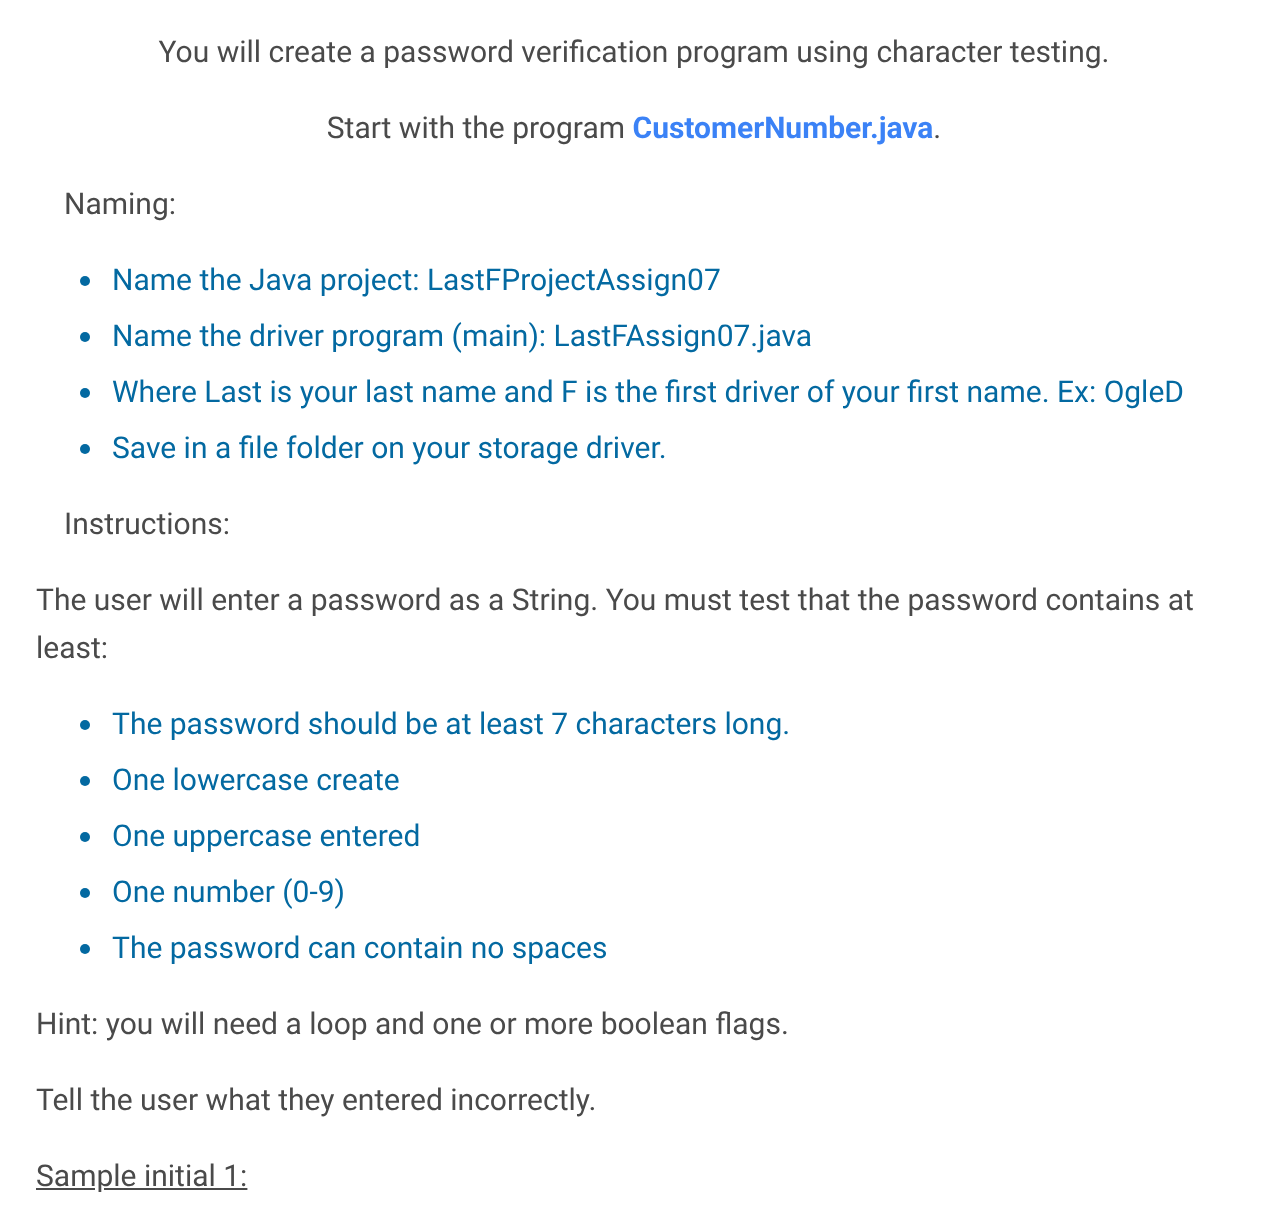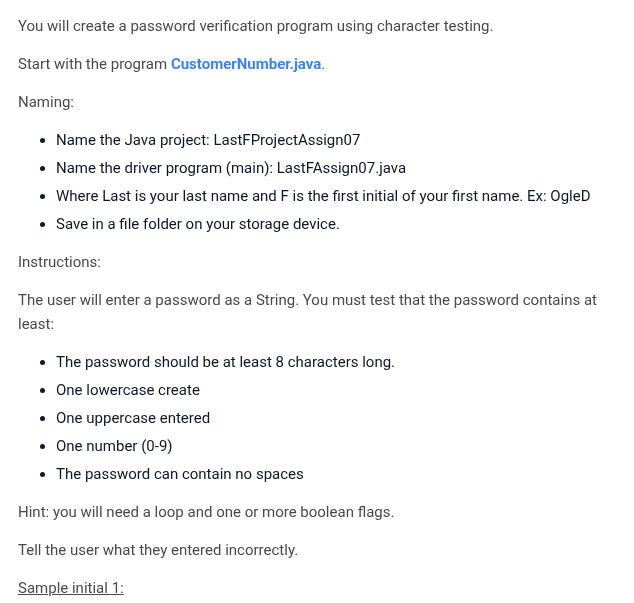--- a/index.html
+++ b/index.html
@@ -14,65 +14,67 @@
       color: #4a4a4a;
       padding: 14px 18px;
       width: 634px;
       background: #ffffff;
     }
     p {
       margin-bottom: 14px;
     }
     .para-intro {
       margin-bottom: 14px;
+      text-align: center;
     }
     .strong {
       font-weight: 700;
       color: #3b82f6;
     }
     ul {
       list-style-type: disc;
       padding-left: 38px;
       margin-bottom: 14px;
     }
     li {
       margin-bottom: 4px;
-      color: #0f172a;
+      color: #0369a1;
     }
     .section-label {
       margin-bottom: 14px;
+      margin-left: 14px;
     }
     .underline {
       text-decoration: underline;
     }
   </style>
 </head>
 <body>
 
 <p class="para-intro">You will create a password verification program using character testing.</p>
 
 <p class="para-intro">
   <span>Start with the program </span><span class="strong">CustomerNumber.java</span><span>.</span>
 </p>
 
 <p class="section-label">Naming:</p>
 
 <ul>
   <li>Name the Java project: LastFProjectAssign07</li>
   <li>Name the driver program (main): LastFAssign07.java</li>
-  <li>Where Last is your last name and F is the first initial of your first name. Ex: OgleD</li>
-  <li>Save in a file folder on your storage device.</li>
+  <li>Where Last is your last name and F is the first driver of your first name. Ex: OgleD</li>
+  <li>Save in a file folder on your storage driver.</li>
 </ul>
 
 <p class="section-label">Instructions:</p>
 
 <p>The user will enter a password as a String. You must test that the password contains at least:</p>
 
 <ul>
-  <li>The password should be at least 8 characters long.</li>
+  <li>The password should be at least 7 characters long.</li>
   <li>One lowercase create</li>
   <li>One uppercase entered</li>
   <li>One number (0-9)</li>
   <li>The password can contain no spaces</li>
 </ul>
 
 <p>Hint: you will need a loop and one or more boolean flags.</p>
 
 <p>Tell the user what they entered incorrectly.</p>
 

